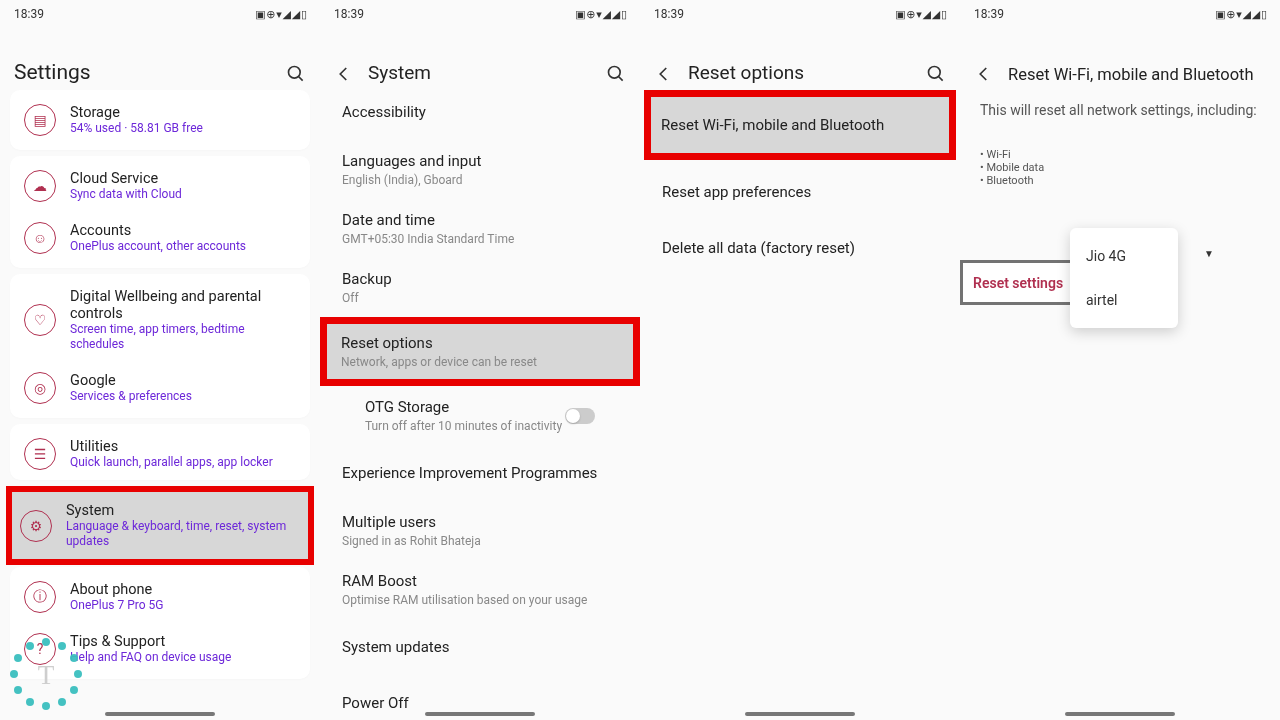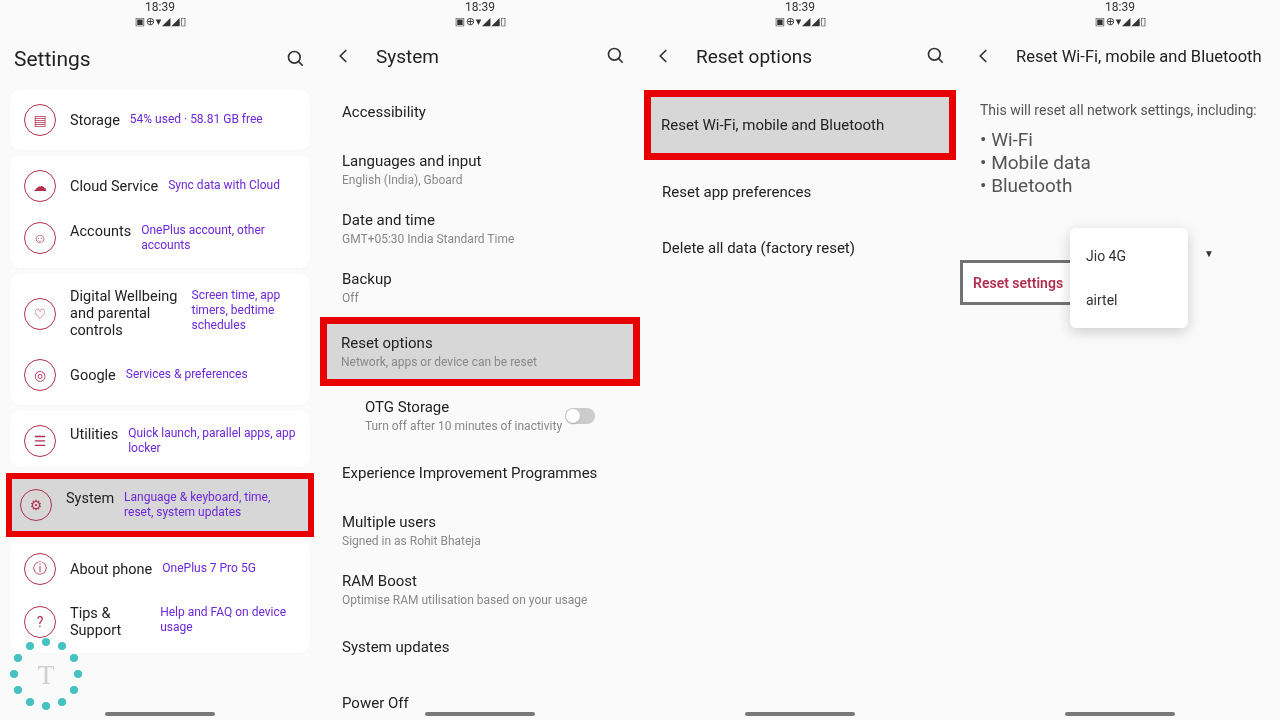--- a/index.html
+++ b/index.html
@@ -20,29 +20,28 @@
     border-right: 0px solid #eee;
   }
   .statusbar {
     height: 28px;
     display: flex;
     justify-content: space-between;
     align-items: center;
     padding: 0 14px;
     font-size: 12px;
     color: #333;
-    flex-direction: column;
   }
   .statusbar .icons { display:flex; gap:3px; align-items:center; font-size:11px; letter-spacing:-1px;}
   .header {
     height: 56px;
     display: flex;
-    align-items: center;
+    align-items: flex-end;
     padding: 0 14px;
-    gap: 22px;
+    gap: 14px;
   }
   .header.big { padding-top:6px; }
   .header .title {
     font-size: 19px;
     color: #222;
     flex: 1;
   }
   .header .title.large { font-size: 21px; }
   .back-icon, .search-icon {
     width: 20px; height: 20px;
@@ -68,21 +67,21 @@
   }
   .row .icon-circle {
     width: 32px; height:32px;
     border: 1.2px solid #b03050;
     border-radius: 50%;
     display:flex; align-items:center; justify-content:center;
     color:#b03050;
     font-size:14px;
     flex-shrink:0;
   }
-  .row .texts { display:flex; flex-direction:row; gap:10px; }
+  .row .texts { display:flex; flex-direction:column; gap:0; }
   .row .label { font-size:14.5px; color:#222; }
   .row .sub { font-size:12px; color:#6d28d9; line-height:1.25; }
   .highlight-red {
     border: 6px solid #e80000;
     background:#d7d7d7;
   }
   
   .srow {
     padding: 12px 22px;
     min-height: 50px;
@@ -102,33 +101,33 @@
     content:""; position:absolute; left:1px; top:1px; width:14px; height:14px;
     background:#fff; border-radius:50%; box-shadow:0 1px 2px rgba(0,0,0,.2);
   }
   .srow-flex { display:flex; flex-direction:row; align-items:center; justify-content:center; }
   .highlight-red2 {
     border: 7px solid #e80000;
     background:#d7d7d7;
   }
   
   .body-text { font-size:14px; color:#555; padding:16px 20px 8px; line-height:1.45;}
-  .bullets { padding:0 20px 14px; font-size:19px; color:#555;}
+  .bullets { padding:0 20px 14px; font-size:11px; color:#555;margin-top:20px;}
   .reset-btn-wrap{
     position:absolute; left:0px; top:260px;
     border: 3px solid #737373;
     padding: 10px 10px;
     background:#fff;
   }
   .reset-btn {
     color:#b03050; font-weight:600; font-size:14px;
   }
   .dropdown-pop {
     position:absolute; left:110px; top:228px;
-    width:118px; background:#fff; border-radius:6px;
+    width:108px; background:#fff; border-radius:6px;
     box-shadow:0 4px 14px rgba(0,0,0,.18);
     padding: 6px 0;
   }
   .dropdown-pop .dditem{
     padding:14px 16px; font-size:14px; color:#333;
   }
   .dropdown-caret{
     position:absolute; left:244px; top:248px; font-size:10px; color:#333;
   }
   .navbar {

